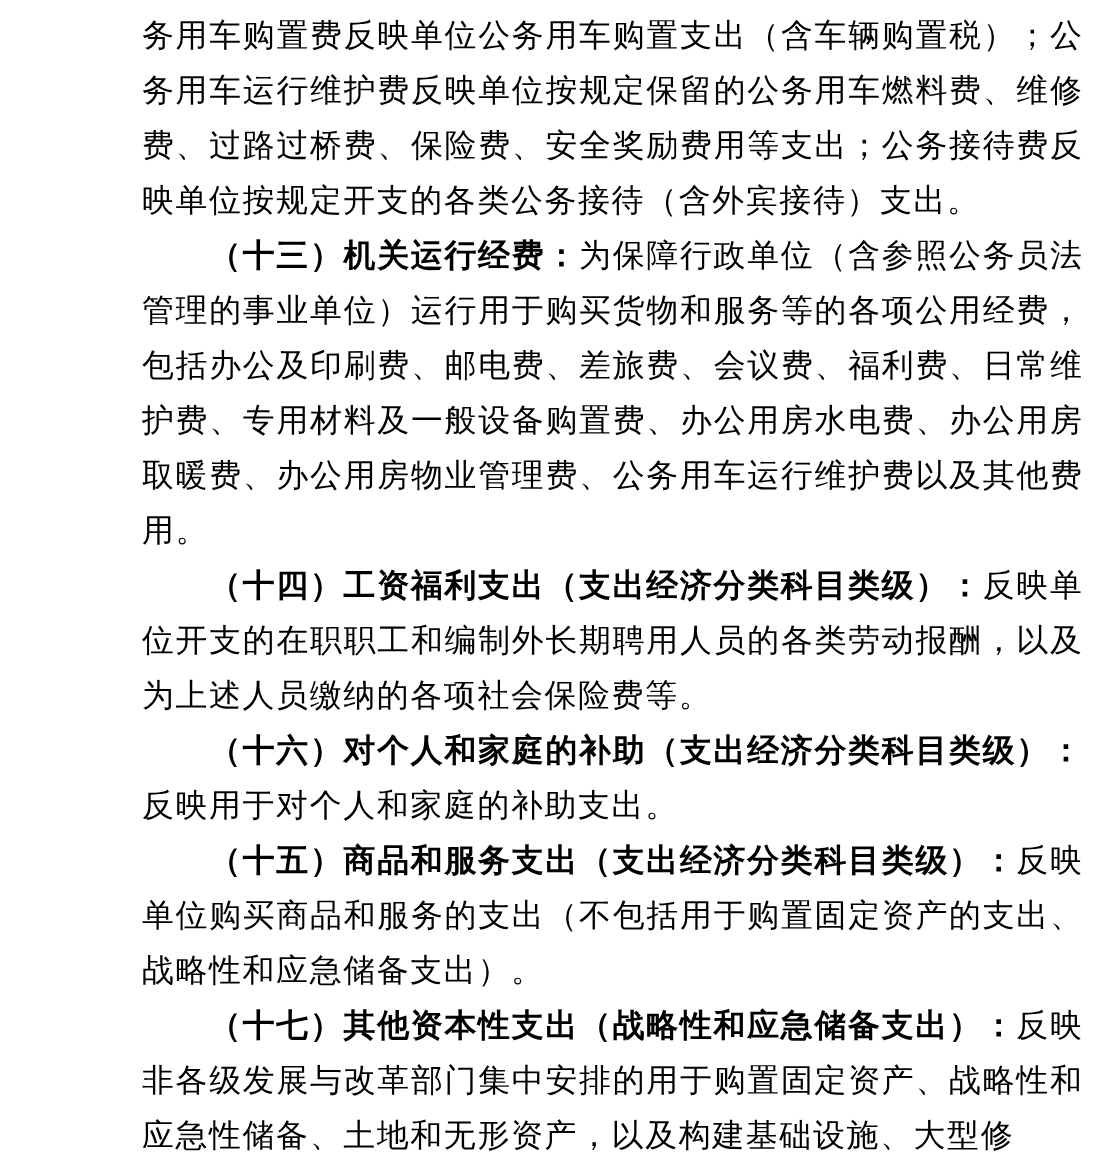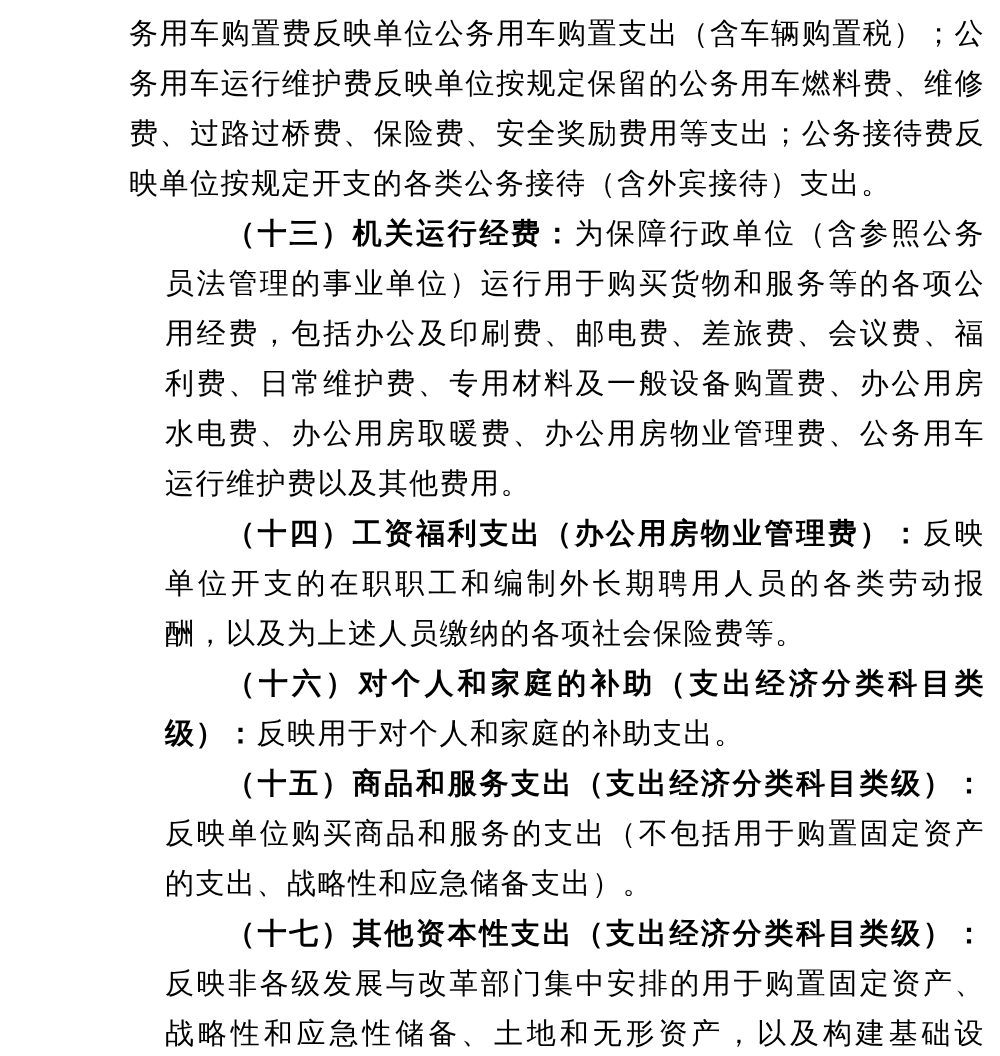--- a/index.html
+++ b/index.html
@@ -24,31 +24,30 @@
     font-family: "Liberation Serif", "DejaVu Serif", serif;
     font-size: 29px;
     line-height: 50px;
     color: #000000;
     text-align: justify;
     letter-spacing: 1.5px;
     word-break: break-all;
   }
   .para.indent {
     text-indent: 61px;
-    margin-left: 36px;
   }
   .para .lead {
     font-weight: bold;
   }
 </style>
 </head>
 <body>
 
 <div class="page">
   <div class="doc-body">
       <p class="para"><span>务用车购置费反映单位公务用车购置支出（含车辆购置税）；公务用车运行维护费反映单位按规定保留的公务用车燃料费、维修费、过路过桥费、保险费、安全奖励费用等支出；公务接待费反映单位按规定开支的各类公务接待（含外宾接待）支出。</span></p>
       <p class="para indent"><b class="lead">（十三）机关运行经费：</b><span>为保障行政单位（含参照公务员法管理的事业单位）运行用于购买货物和服务等的各项公用经费，包括办公及印刷费、邮电费、差旅费、会议费、福利费、日常维护费、专用材料及一般设备购置费、办公用房水电费、办公用房取暖费、办公用房物业管理费、公务用车运行维护费以及其他费用。</span></p>
-      <p class="para indent"><b class="lead">（十四）工资福利支出（办公用房物业管理费）：</b><span>反映单位开支的在职职工和编制外长期聘用人员的各类劳动报酬，以及为上述人员缴纳的各项社会保险费等。</span></p>
+      <p class="para indent"><b class="lead">（十四）工资福利支出（支出经济分类科目类级）：</b><span>反映单位开支的在职职工和编制外长期聘用人员的各类劳动报酬，以及为上述人员缴纳的各项社会保险费等。</span></p>
       <p class="para indent"><b class="lead">（十六）对个人和家庭的补助（支出经济分类科目类级）：</b><span>反映用于对个人和家庭的补助支出。</span></p>
       <p class="para indent"><b class="lead">（十五）商品和服务支出（支出经济分类科目类级）：</b><span>反映单位购买商品和服务的支出（不包括用于购置固定资产的支出、战略性和应急储备支出）。</span></p>
-      <p class="para indent"><b class="lead">（十七）其他资本性支出（支出经济分类科目类级）：</b><span>反映非各级发展与改革部门集中安排的用于购置固定资产、战略性和应急性储备、土地和无形资产，以及构建基础设施、大型修</span></p>
+      <p class="para indent"><b class="lead">（十七）其他资本性支出（战略性和应急储备支出）：</b><span>反映非各级发展与改革部门集中安排的用于购置固定资产、战略性和应急性储备、土地和无形资产，以及构建基础设施、大型修</span></p>
     </div>
 </div>
 
 </body></html>

